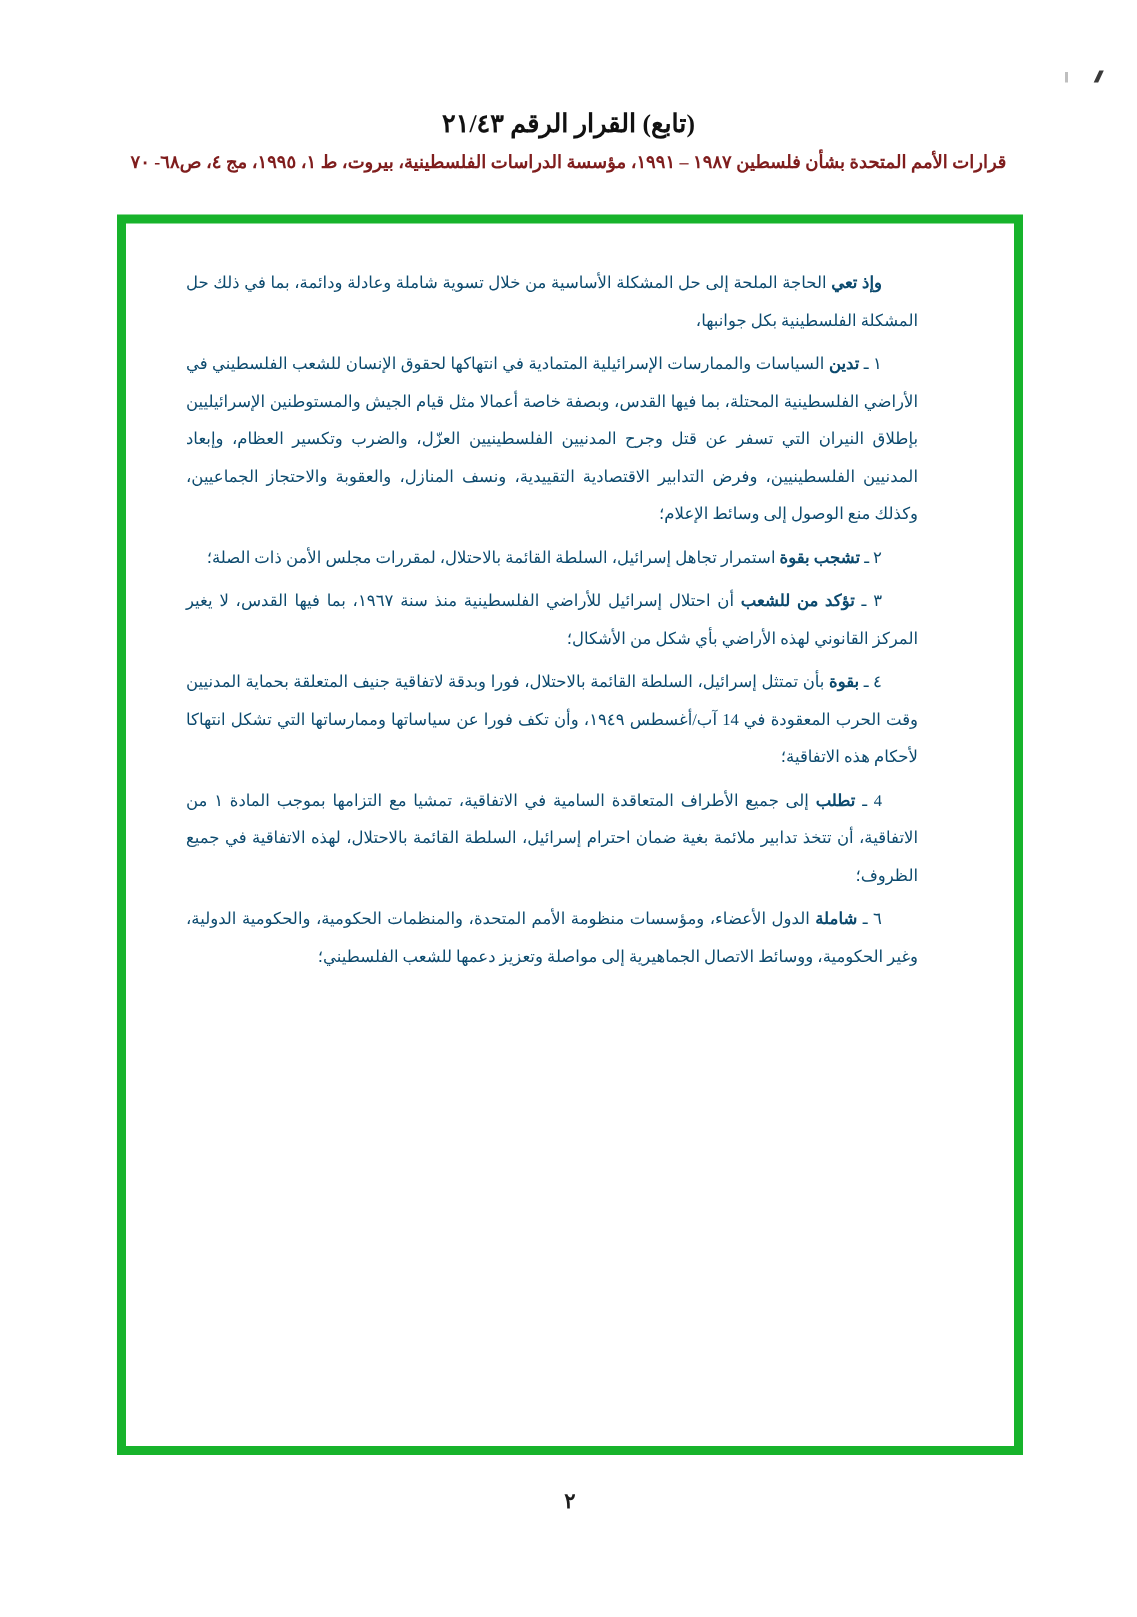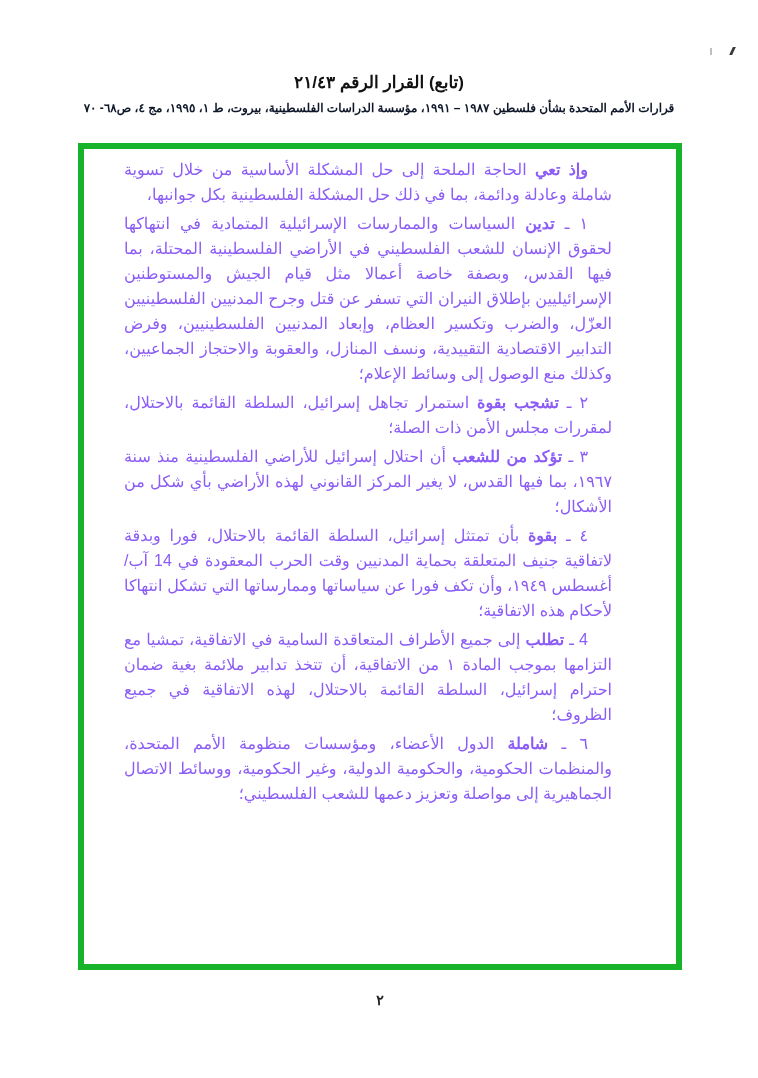--- a/index.html
+++ b/index.html
@@ -5,21 +5,21 @@
   html, body {
     margin: 0;
     padding: 0;
     background: #ffffff;
   }
   .page {
     position: relative;
     width: 758px;
     height: 1078px;
     background: #ffffff;
-    font-family: Liberation Sans, sans-serif;
+    font-family: Liberation Serif, serif;
     color: #1b1b1b;
     overflow: hidden;
   }
   .doc-title {
     position: absolute;
     top: 72px;
     left: 0;
     width: 758px;
     text-align: center;
     direction: rtl;
@@ -30,45 +30,45 @@
   }
   .doc-subtitle {
     position: absolute;
     top: 101px;
     left: 0;
     width: 758px;
     text-align: center;
     direction: rtl;
     font-size: 12px;
     font-weight: bold;
-    color: #0f172a;
+    color: #7f1d1d;
   }
   .scan-speck {
     position: absolute;
     background: #8a8a8a;
   }
   .speck-1 { top: 48px; left: 710px; width: 2px; height: 7px; opacity: .55; }
   .speck-2 { top: 47px; left: 731px; width: 3px; height: 8px; background:#3a3a3a; transform: skewX(-25deg); }
   .frame {
     position: absolute;
     top: 143px;
     left: 78px;
     width: 604px;
     height: 827px;
     border: 6px solid #17b32b;
     box-sizing: border-box;
     background: #ffffff;
   }
   .body-text {
-    margin: 8px 64px 0 40px;
+    margin: 28px 64px 0 40px;
     direction: rtl;
     text-align: justify;
-    font-size: 16px;
+    font-size: 11px;
     line-height: 25px;
-    color: #8b5cf6;
+    color: #0c4a6e;
   }
   .body-text p {
     margin: 0 0 4px 0;
     text-indent: 24px;
   }
   .lead {
     font-weight: bold;
   }
   .num {
     font-weight: normal;

